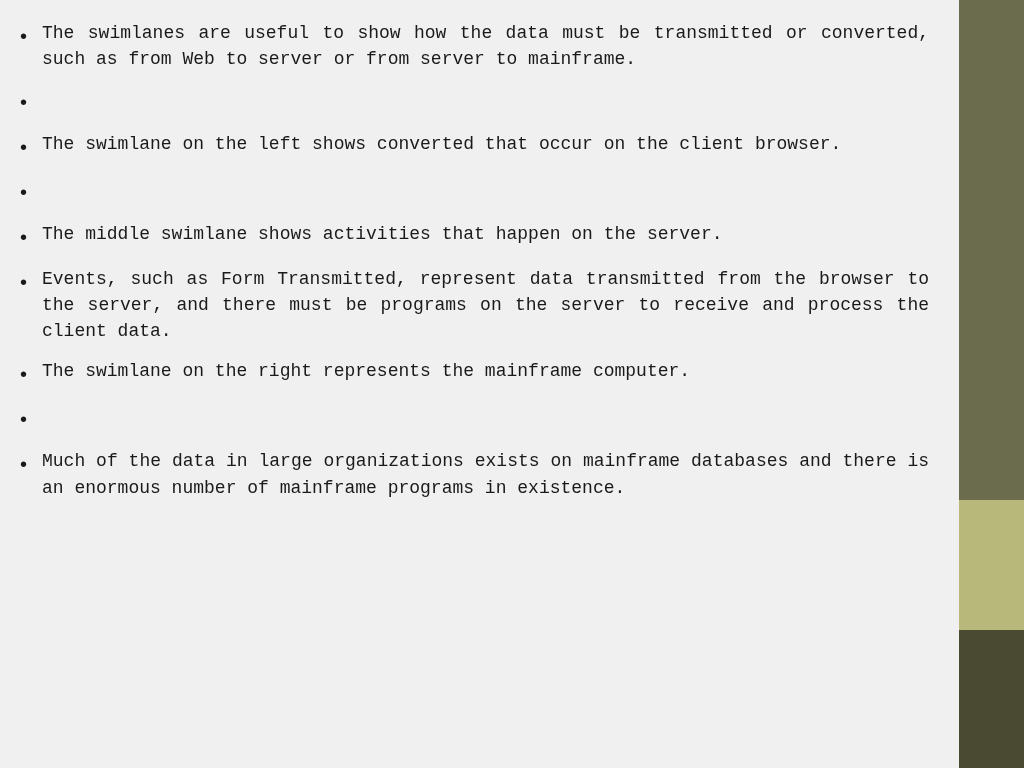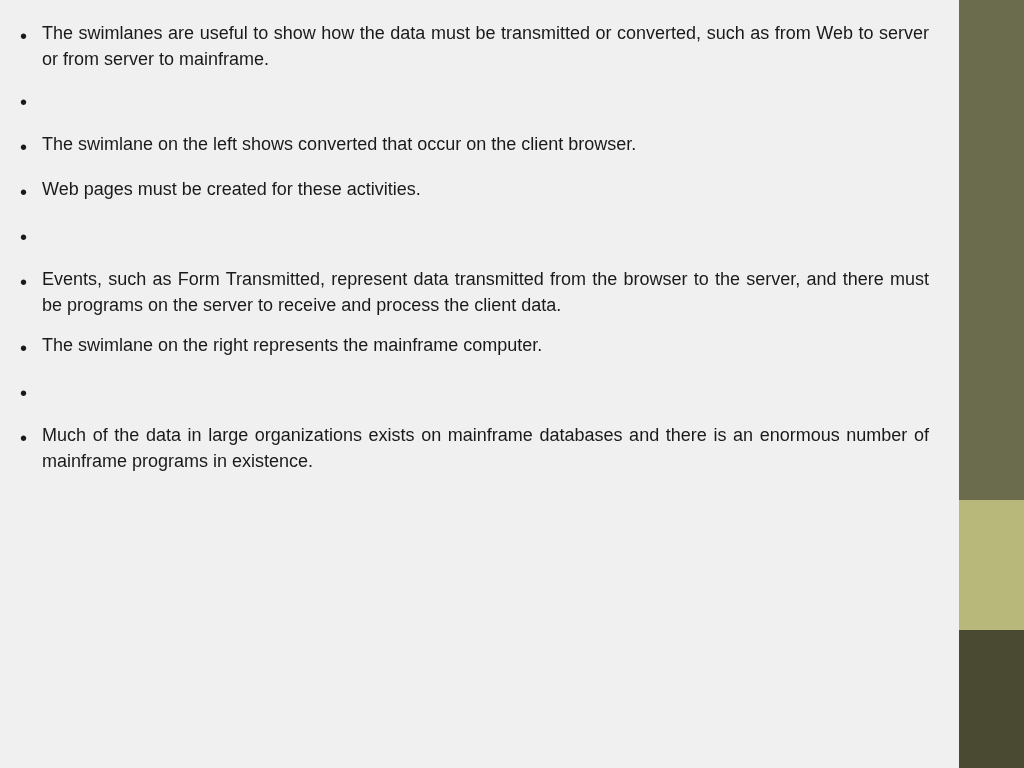--- a/index.html
+++ b/index.html
@@ -47,20 +47,21 @@
       min-width: 22px;
       margin-top: 2px;
       font-size: 20px;
       color: #1a1a1a;
     }
 
     .bullet-list li .bullet-text {
       flex: 1;
       text-align: justify;
       text-justify: inter-word;
+      font-family: Liberation Mono, monospace;
     }
 
     .sidebar {
       width: 65px;
       height: 768px;
       display: flex;
       flex-direction: column;
     }
 
     .sidebar-top {
@@ -89,24 +90,24 @@
       </li>
       <li>
         <span class="bullet-dot">•</span>
       </li>
       <li>
         <span class="bullet-dot">•</span>
         <span class="bullet-text">The swimlane on the left shows converted that occur on the client browser.</span>
       </li>
       <li>
         <span class="bullet-dot">•</span>
-        <span class="bullet-text">Web pages must be created for these activities.</span>
       </li>
       <li>
         <span class="bullet-dot">•</span>
+        <span class="bullet-text">The middle swimlane shows activities that happen on the server.</span>
       </li>
       <li>
         <span class="bullet-dot">•</span>
         <span class="bullet-text">Events,  such  as  Form  Transmitted,  represent  data  transmitted  from  the  browser  to  the  server,  and  there  must  be  programs  on  the  server  to  receive and process the client data.</span>
       </li>
       <li>
         <span class="bullet-dot">•</span>
         <span class="bullet-text">The swimlane on the right represents the mainframe computer.</span>
       </li>
       <li>

